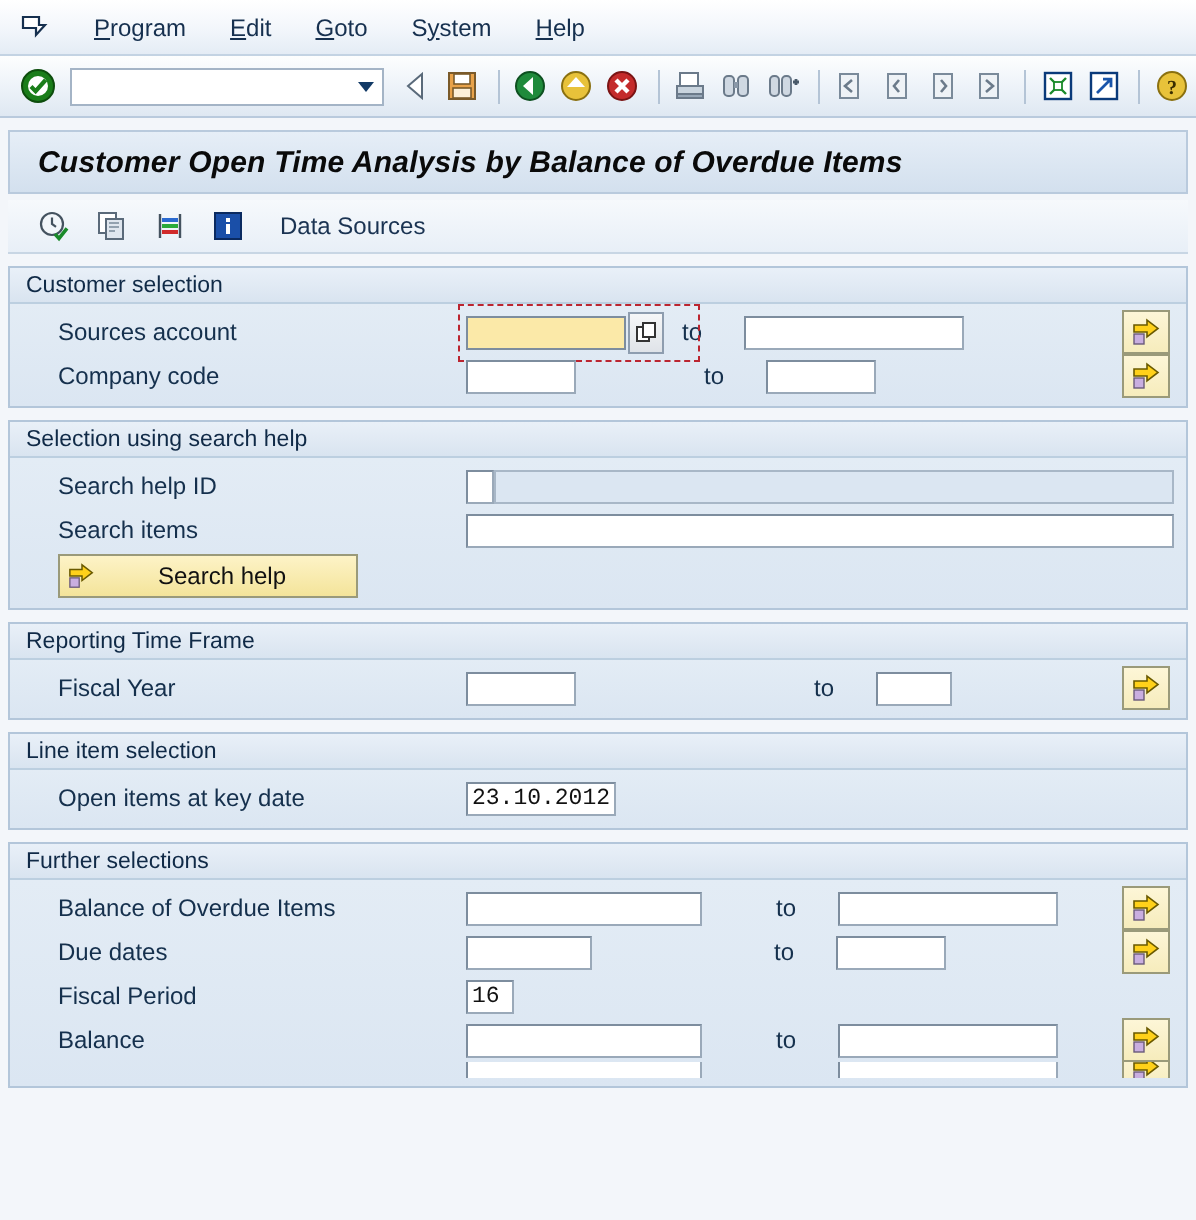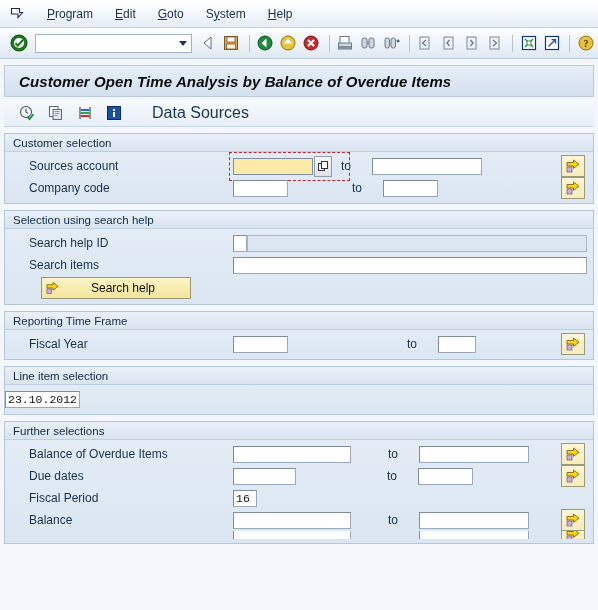--- a/index.html
+++ b/index.html
@@ -78,21 +78,21 @@
 
   
   .apptoolbar{
     height:26px;
     margin:3px 4px 0 4px;
     background:linear-gradient(#f6f9fc 0%, #e8eff7 100%);
     border-bottom:1px solid #c8d6e4;
     display:flex;align-items:center;padding-left:12px;
   }
   .apptoolbar .tb-icon{margin-right:7px;}
-  .apptoolbar .lbl{font-size:16px;color:#1a3352;margin-left:20px;}
+  .apptoolbar .lbl{font-size:12px;color:#1a3352;margin-left:8px;}
 
   
   .screen{
     padding:6px 4px 0 4px;
   }
 
   .group{
     border:1px solid #b3c6da;
     background:#737373;
     margin-bottom:6px;
@@ -167,21 +167,21 @@
     width:22px;height:20px;
     background:linear-gradient(#fdf6d7 0%, #f6ecbc 100%);
     border:1px solid #9a9a7a;
     display:flex;align-items:center;justify-content:center;
     cursor:default;
   }
 
   
   .pbtn{
     height:20px;
-    margin-left:36px;
+    margin-left:24px;
     padding:0 10px 0 4px;
     min-width:134px;
     background:linear-gradient(#fdf3c7 0%, #f4e49a 100%);
     border:1px solid #9a9a7a;
     display:inline-flex;align-items:center;
     font-size:12px;color:#111;
   }
   .pbtn .pb-lbl{flex:1;text-align:center;padding-left:6px;}
 
   
@@ -470,20 +470,21 @@
           </svg>
         </div>
       </div>
     </div>
   </div>
 
   <div class="group">
     <div class="group-hdr">Line item selection</div>
     <div class="group-body">
       <div class="row">
+        <div class="lbl-cell">Open items at key date</div>
         <input class="inp" style="width: 75px;" value="23.10.2012">
       </div>
     </div>
   </div>
 
   <div class="group">
     <div class="group-hdr">Further selections</div>
     <div class="group-body">
 
       <div class="row">

